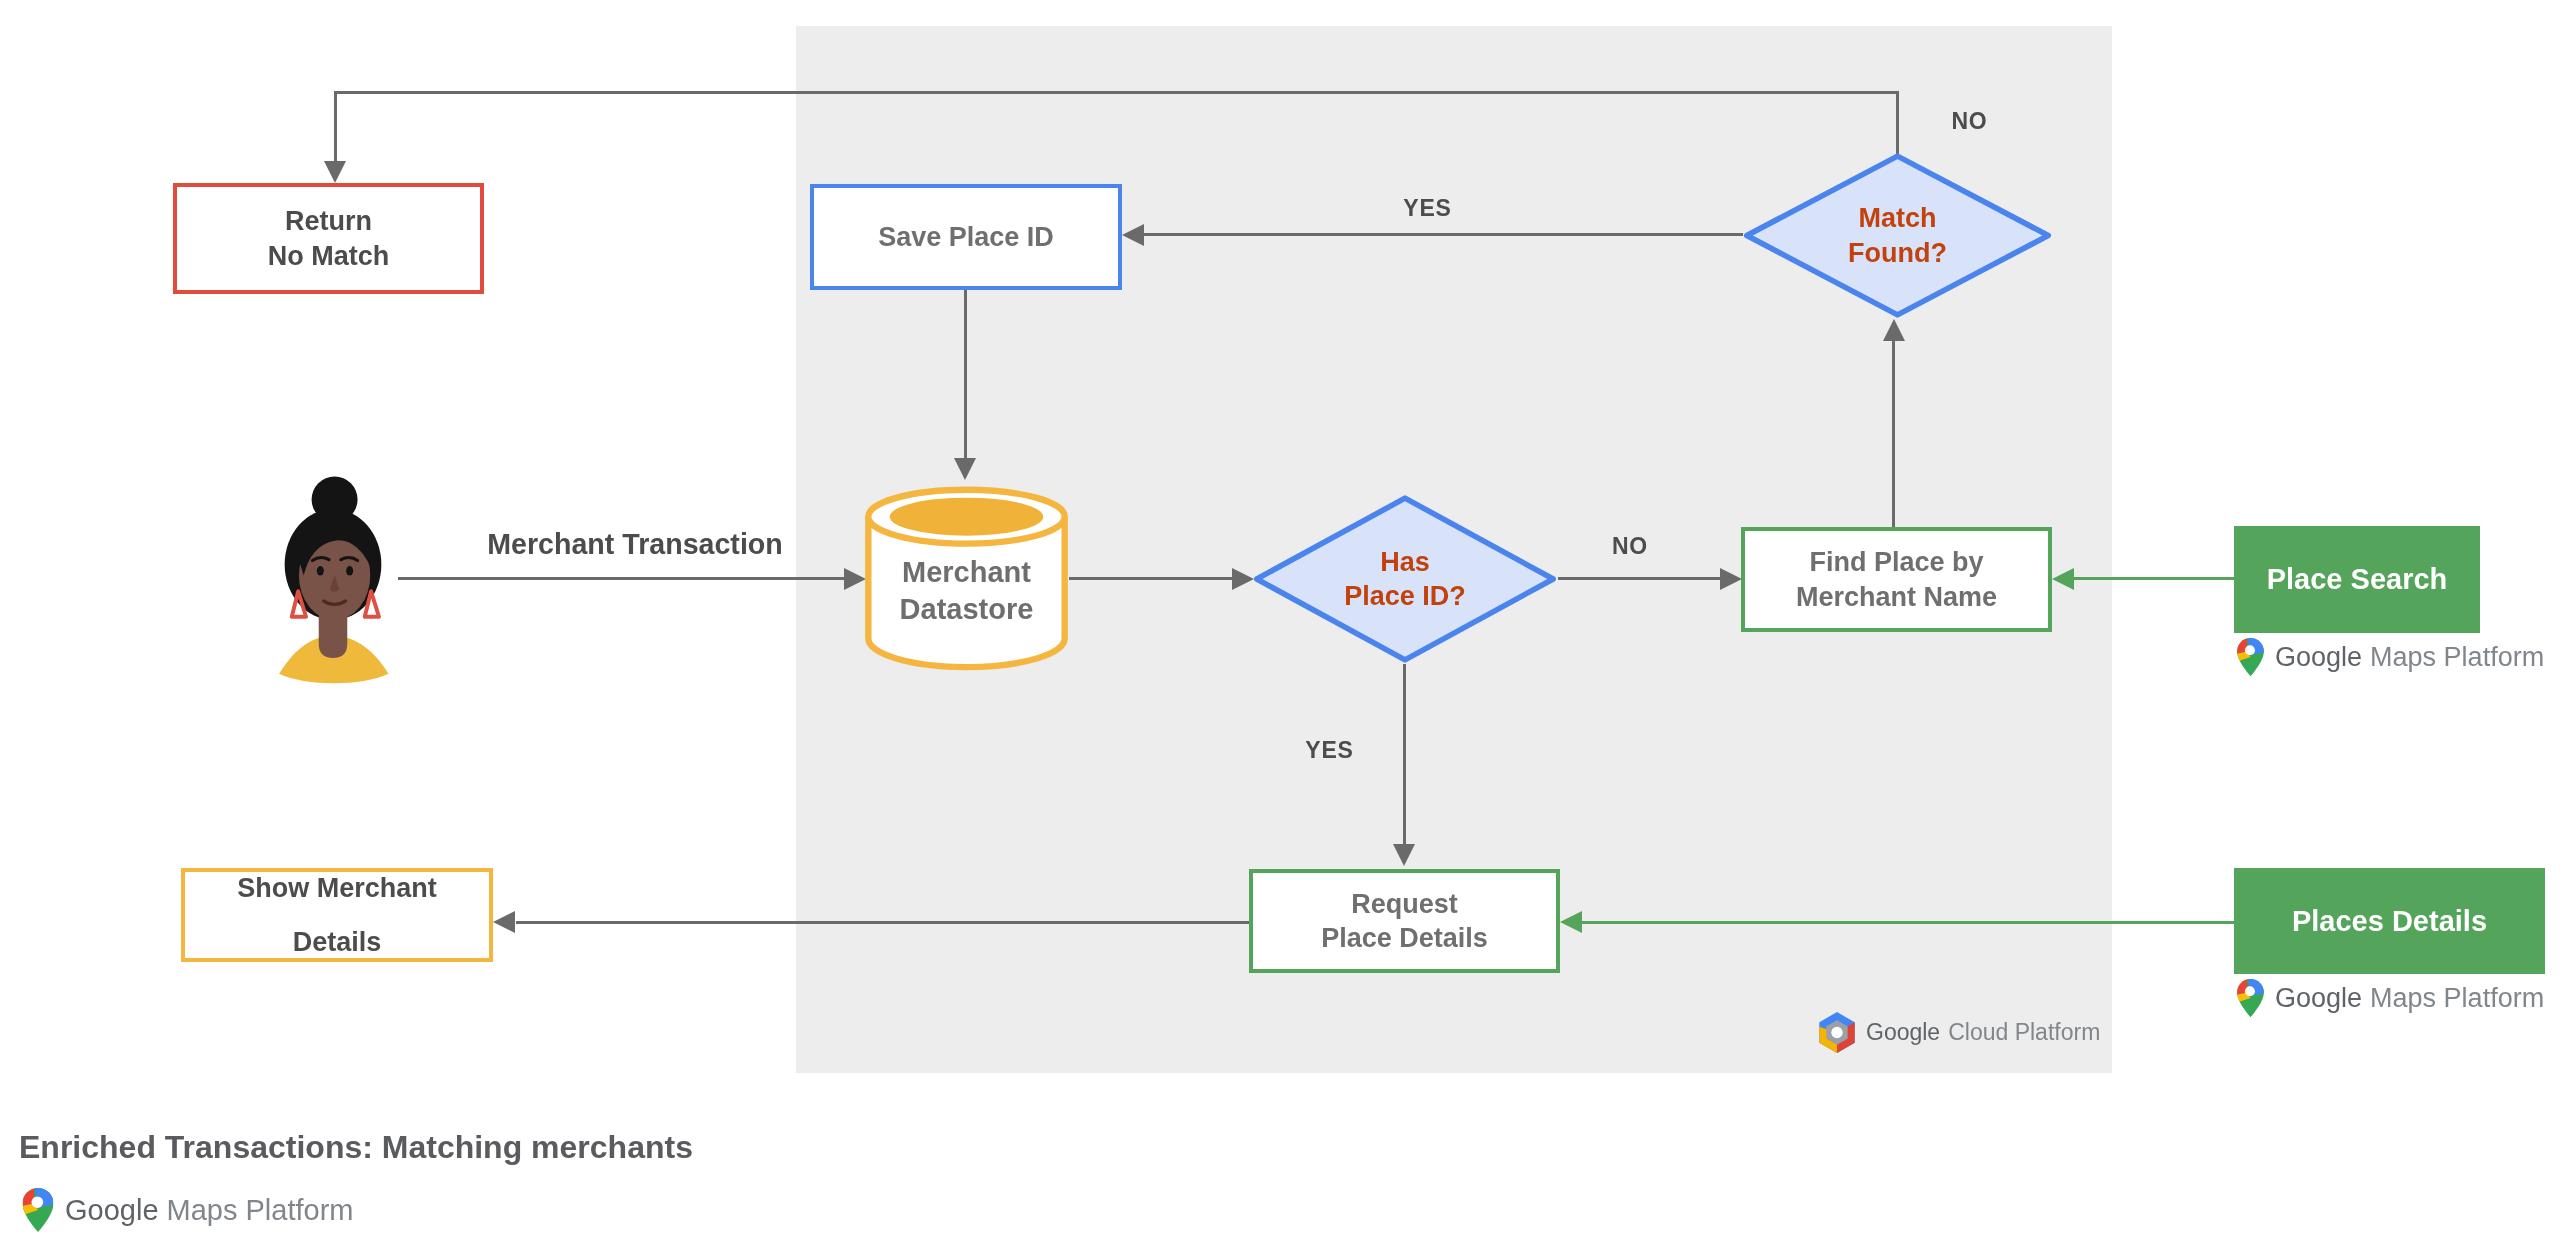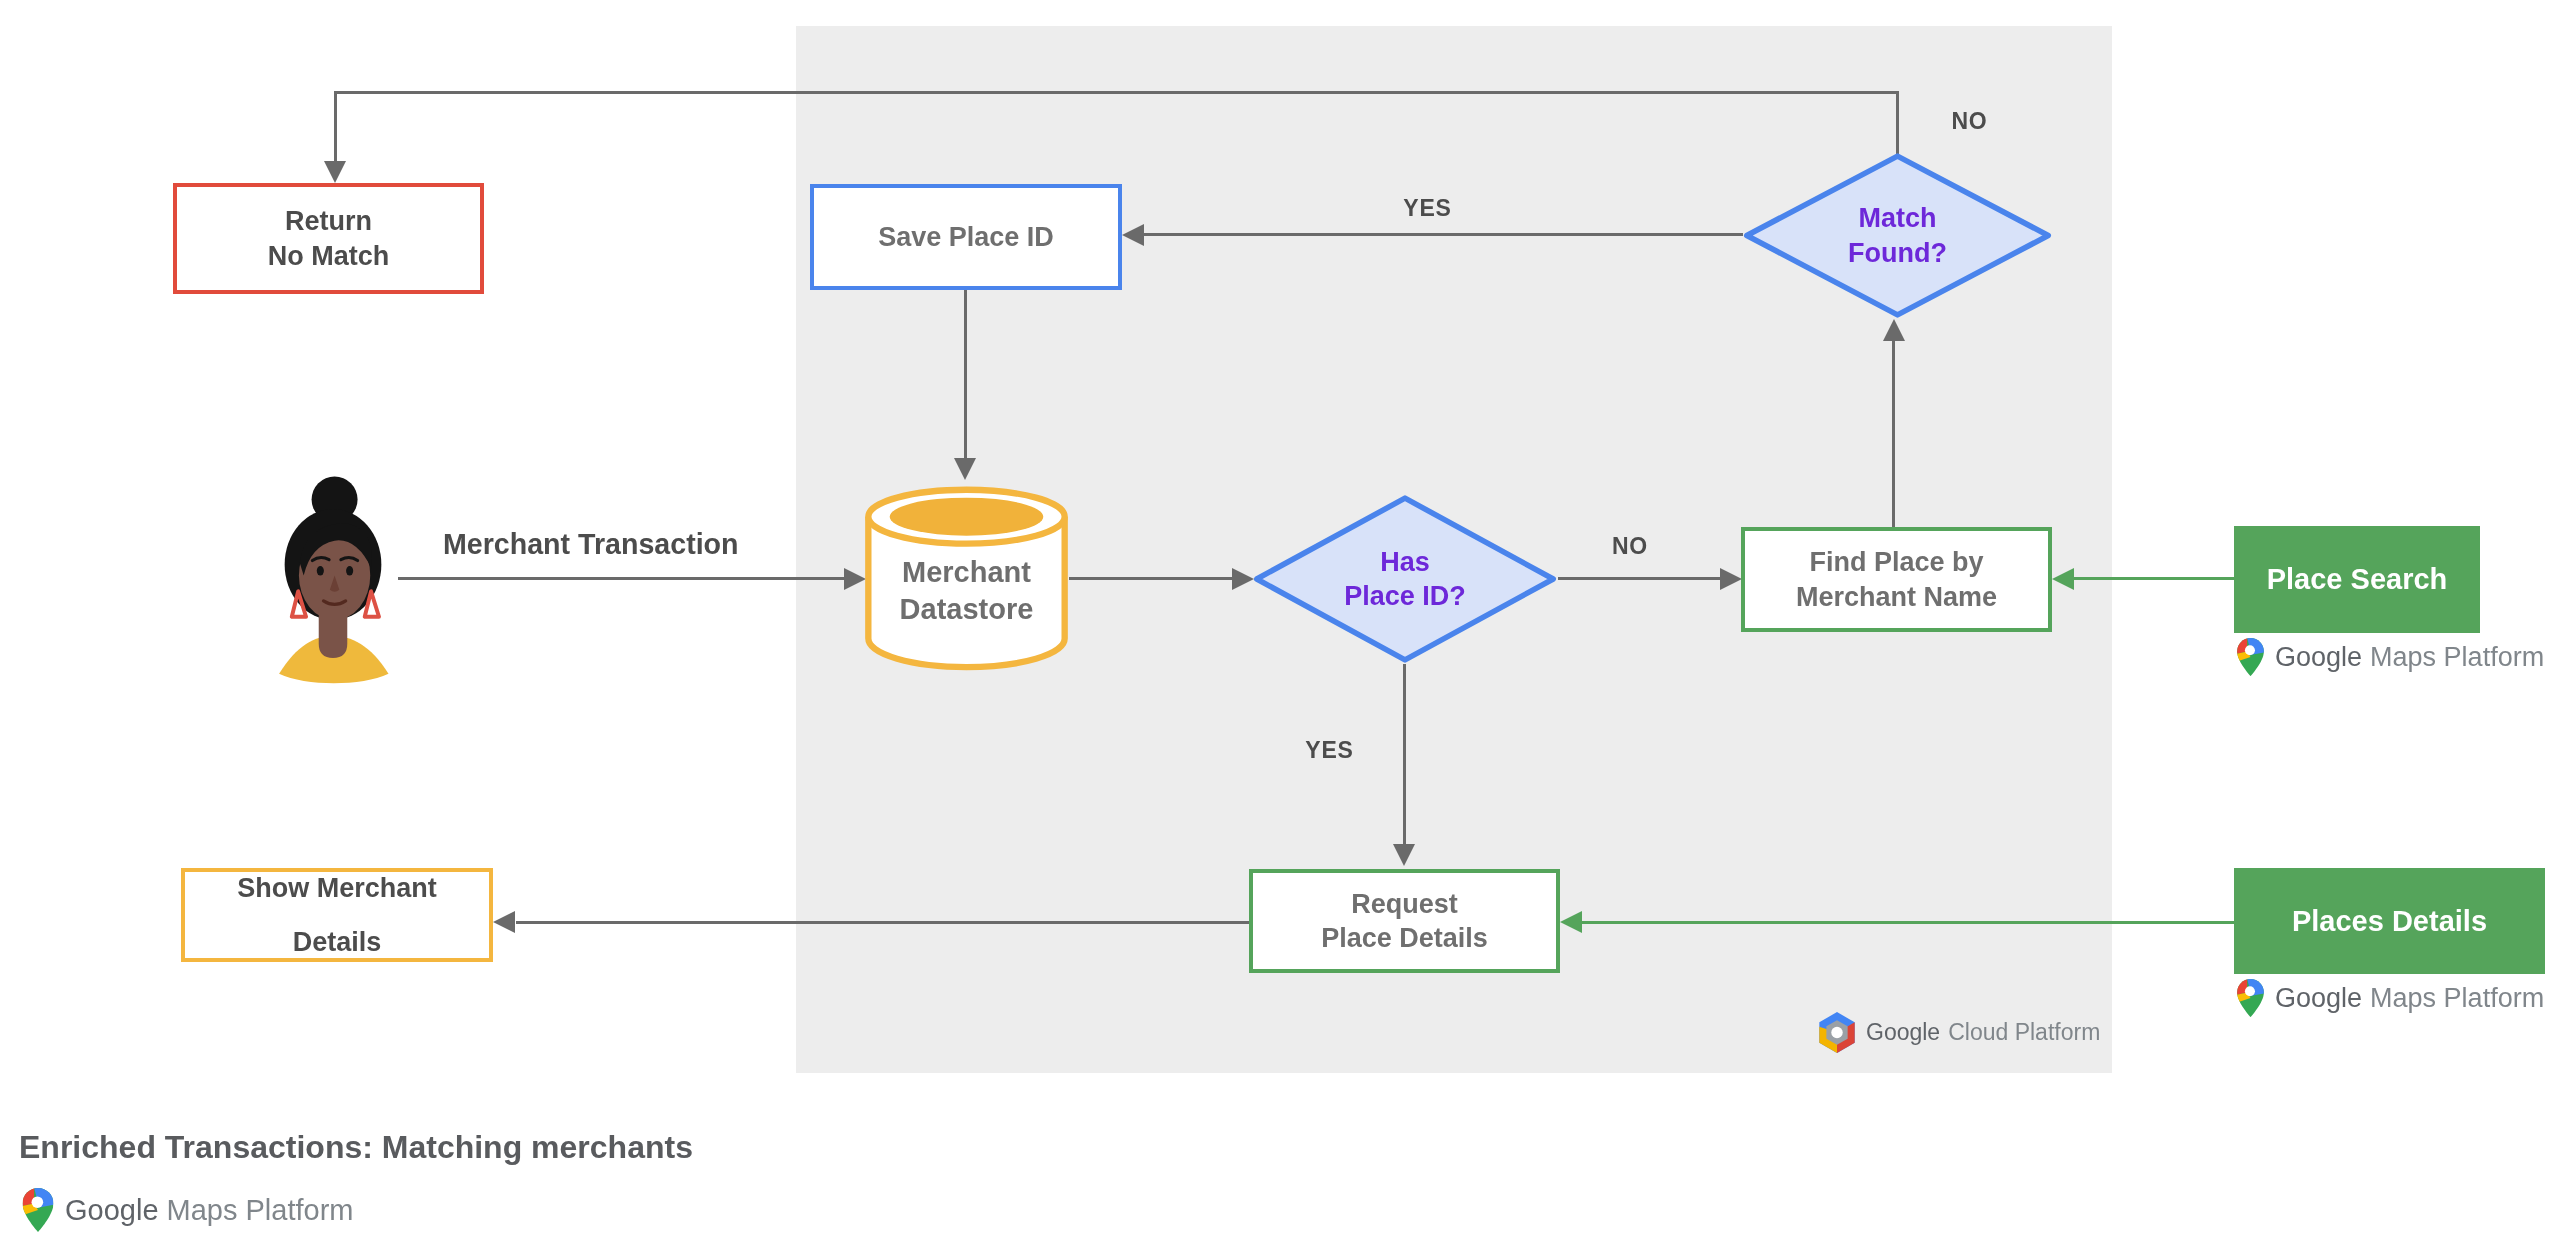--- a/index.html
+++ b/index.html
@@ -15,40 +15,40 @@
   .box.red{border-color:#E14B3B;color:#4C4C4C;}
   .box.blue{border-color:#4A84EC;text-align:right;}
   .box.green{border-color:#55A45B;}
   .box.gold{border-color:#F4B63F;color:#4C4C4C;}
   .fill-green{position:absolute;background:#55A45B;color:#ffffff;
        display:flex;align-items:center;justify-content:center;
        font-weight:bold;font-size:29px;}
 
   .diamond{position:absolute;}
   .diamond-label{position:absolute;display:flex;flex-direction:column;align-items:center;
-       justify-content:center;font-weight:bold;font-size:27px;line-height:1.26;color:#6d28d9;text-align:center;}
+       justify-content:center;font-weight:bold;font-size:27px;line-height:1.26;color:#c2410c;text-align:center;}
 
   .cyl-label{position:absolute;display:flex;flex-direction:column;align-items:center;justify-content:center;
        font-weight:bold;font-size:29px;line-height:1.26;color:#6E6E6E;}
 
   
   .hline,.vline{position:absolute;background:#6A6A6A;}
   .hline{height:3.2px;}
   .vline{width:3.2px;}
   .hline.greenline,.vline.greenline{background:#55A45B;}
   .ah{position:absolute;width:0;height:0;}
   .ah-right{border-left:22px solid #6A6A6A;border-top:11px solid transparent;border-bottom:11px solid transparent;}
   .ah-left{border-right:22px solid #6A6A6A;border-top:11px solid transparent;border-bottom:11px solid transparent;}
   .ah-down{border-top:22px solid #6A6A6A;border-left:11px solid transparent;border-right:11px solid transparent;}
   .ah-up{border-bottom:22px solid #6A6A6A;border-left:11px solid transparent;border-right:11px solid transparent;}
   .ah-left.greenhead{border-right-color:#55A45B;}
 
   .edge-label{position:absolute;font-weight:bold;font-size:23px;color:#4C4C4C;
        text-align:center;letter-spacing:0.8px;}
-  .flow-label{position:absolute;font-weight:bold;font-size:28.6px;color:#4C4C4C;}
+  .flow-label{position:absolute;font-weight:bold;font-size:28.6px;color:#4C4C4C;text-align:center;}
 
   
   .logo-row{position:absolute;display:flex;align-items:center;}
   .logo-text{white-space:nowrap;}
   .logo-brand{color:#5F6368;}
   .logo-suffix{color:#80868B;margin-left:8px;}
   .gmp-small .logo-text{font-size:27px;}
   .gmp-big .logo-text{font-size:29px;}
   .gcp .logo-text{font-size:23px;}
   .logo-icon{flex:0 0 auto;margin-right:11px;}

